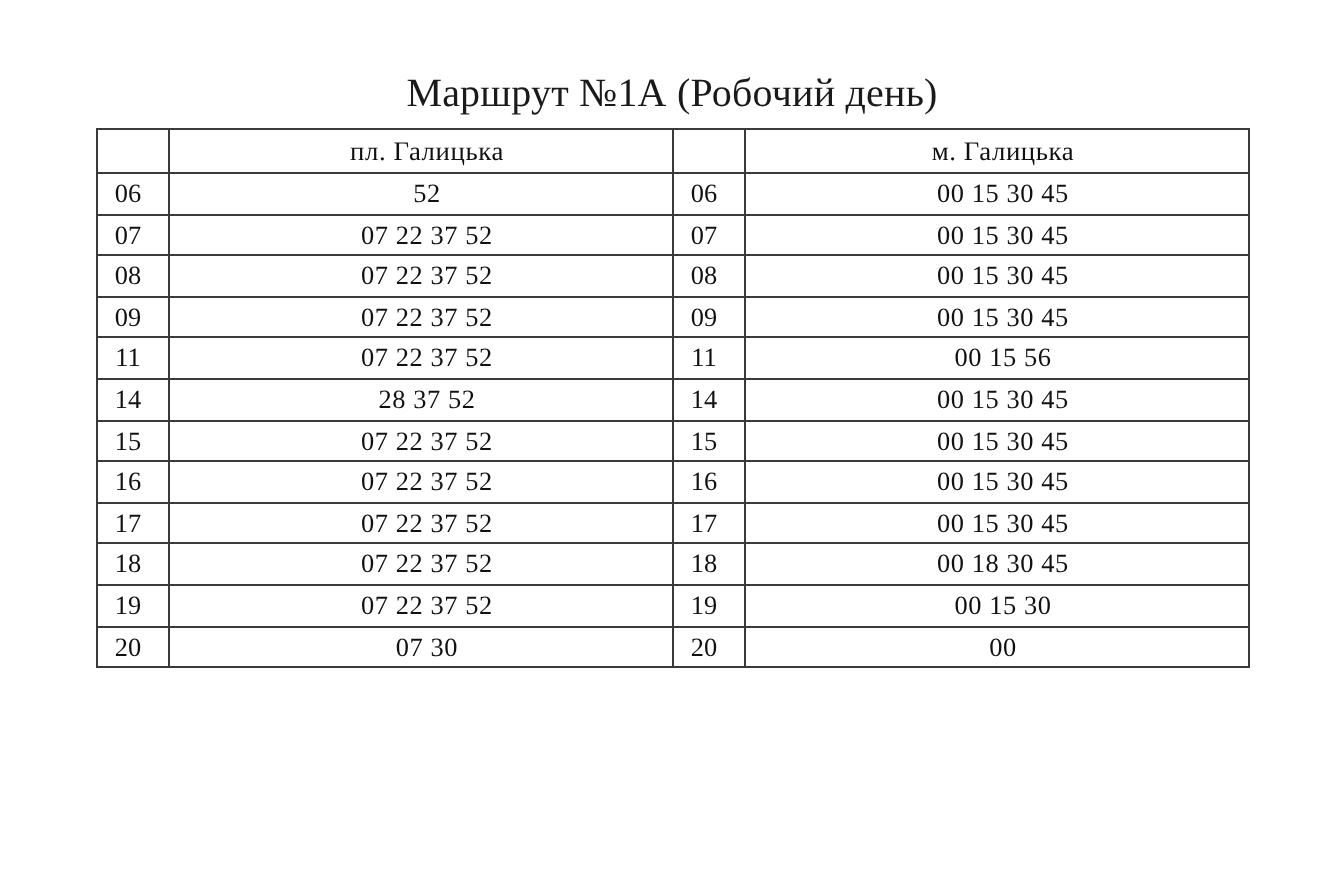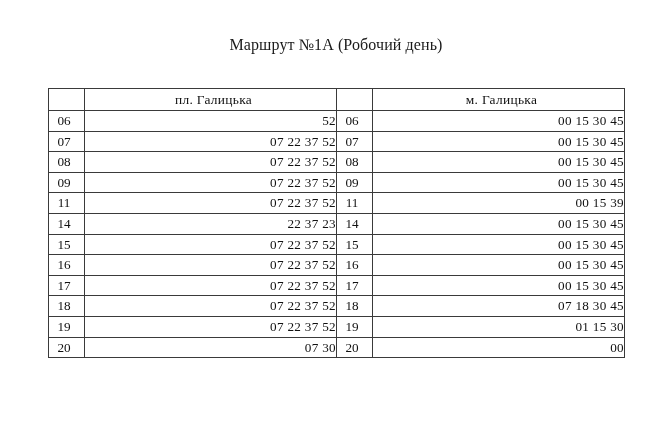--- a/index.html
+++ b/index.html
@@ -15,30 +15,30 @@
     overflow: hidden;
   }
   .page {
     position: relative;
     width: 672px;
     height: 435px;
     box-sizing: border-box;
   }
   .title {
     text-align: center;
-    font-size: 16px;
+    font-size: 20px;
     font-family: "Liberation Serif", serif;
     color: #1a1a1a;
     padding-top: 36px;
     letter-spacing: 0.1px;
   }
   .table-wrap {
     position: absolute;
     left: 48px;
-    top: 88px;
+    top: 64px;
     width: 576px;
     font-family: Liberation Serif, serif;
   }
   table.schedule {
     border-collapse: collapse;
     width: 576px;
     table-layout: fixed;
     font-size: 13.2px;
   }
   table.schedule th,
@@ -58,21 +58,21 @@
   }
   .col-hour {
     width: 36px;
     text-align: center;
     padding-right: 5px !important;
     box-sizing: border-box;
     white-space: nowrap;
   }
   .col-min {
     width: 252px;
-    text-align: right;
+    text-align: center;
     padding-left: 6px !important;
     box-sizing: border-box;
     white-space: nowrap;
     letter-spacing: 0.3px;
   }
 </style>
 </head>
 <body>
 
 <div class="page">
@@ -111,25 +111,25 @@
         <tr>
           <td class="col-hour">09</td>
           <td class="col-min">07 22 37 52</td>
           <td class="col-hour">09</td>
           <td class="col-min">00 15 30 45</td>
         </tr>
         <tr>
           <td class="col-hour">11</td>
           <td class="col-min">07 22 37 52</td>
           <td class="col-hour">11</td>
-          <td class="col-min">00 15 39</td>
+          <td class="col-min">00 15 56</td>
         </tr>
         <tr>
           <td class="col-hour">14</td>
-          <td class="col-min">22 37 23</td>
+          <td class="col-min">28 37 52</td>
           <td class="col-hour">14</td>
           <td class="col-min">00 15 30 45</td>
         </tr>
         <tr>
           <td class="col-hour">15</td>
           <td class="col-min">07 22 37 52</td>
           <td class="col-hour">15</td>
           <td class="col-min">00 15 30 45</td>
         </tr>
         <tr>
@@ -141,27 +141,27 @@
         <tr>
           <td class="col-hour">17</td>
           <td class="col-min">07 22 37 52</td>
           <td class="col-hour">17</td>
           <td class="col-min">00 15 30 45</td>
         </tr>
         <tr>
           <td class="col-hour">18</td>
           <td class="col-min">07 22 37 52</td>
           <td class="col-hour">18</td>
-          <td class="col-min">07 18 30 45</td>
+          <td class="col-min">00 18 30 45</td>
         </tr>
         <tr>
           <td class="col-hour">19</td>
           <td class="col-min">07 22 37 52</td>
           <td class="col-hour">19</td>
-          <td class="col-min">01 15 30</td>
+          <td class="col-min">00 15 30</td>
         </tr>
         <tr>
           <td class="col-hour">20</td>
           <td class="col-min">07 30</td>
           <td class="col-hour">20</td>
           <td class="col-min">00</td>
         </tr>
       </tbody>
     </table>
   </div>

